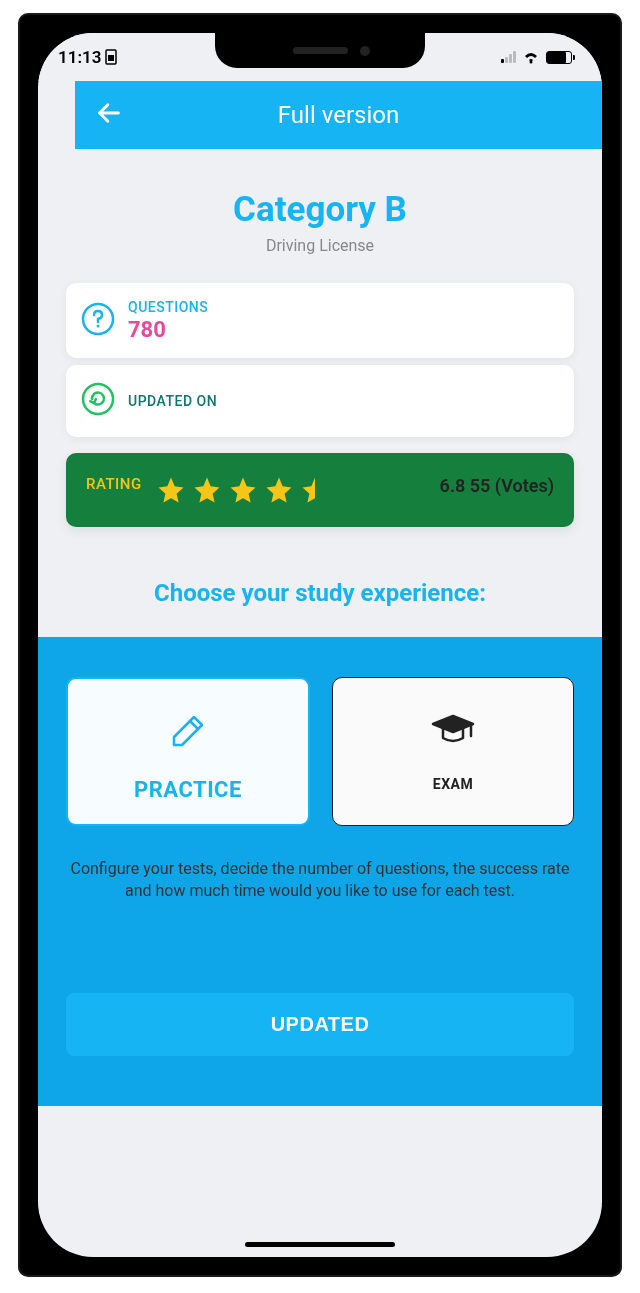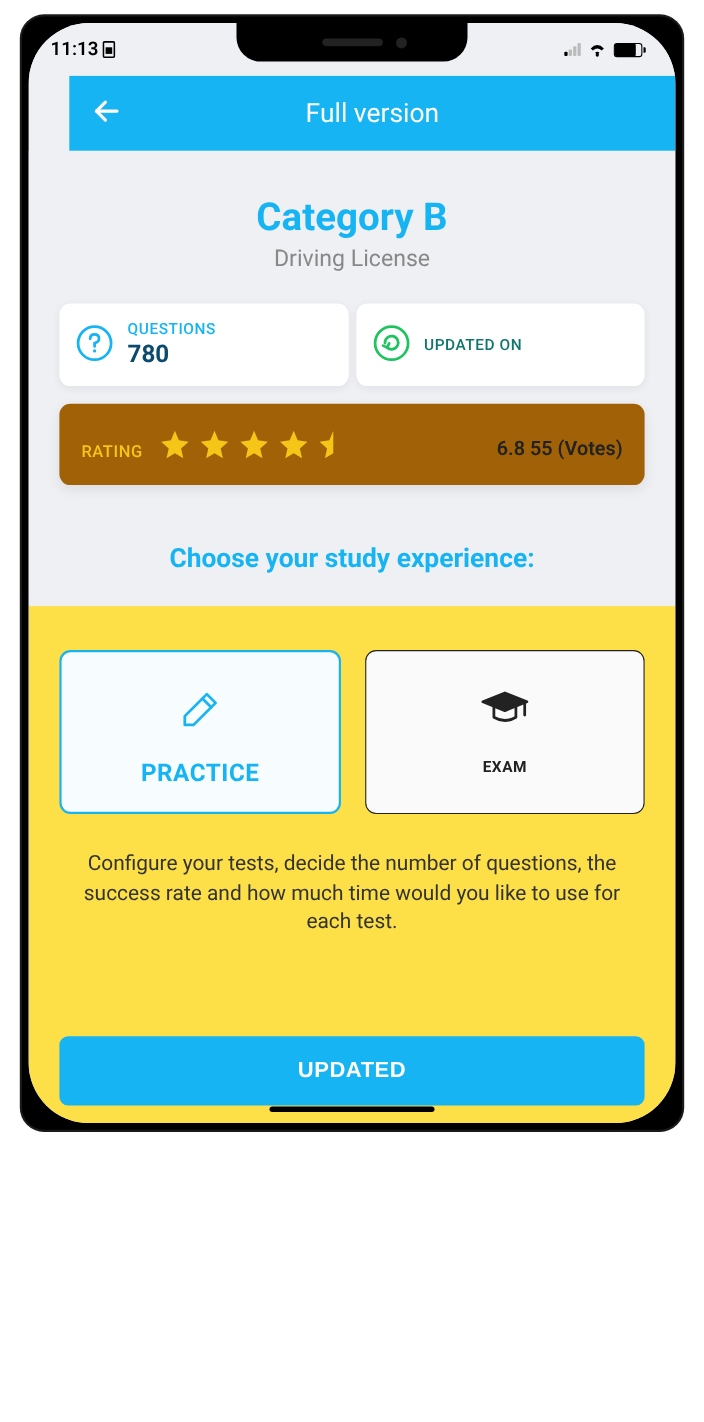--- a/index.html
+++ b/index.html
@@ -7,24 +7,24 @@
       font-family: -apple-system, BlinkMacSystemFont, 'Segoe UI', Roboto, Helvetica, Arial, sans-serif;
       background: #fff;
       display: flex;
       justify-content: center;
       align-items: flex-start;
       min-height: 1293px;
       width: 640px;
     }
     .phone-frame {
       width: 600px;
-      height: 1012px;
+      height: 1260px;
       background: #000;
-      border-radius: 20px;
-      padding: 6px;
+      border-radius: 8px;
+      padding: 18px;
       position: relative;
       margin-top: 15px;
       box-shadow: 0 0 0 2px #1a1a1a;
     }
     .screen {
       width: 100%;
       height: 100%;
       background: #EEF0F4;
       border-radius: 55px;
       overflow: hidden;
@@ -112,28 +112,29 @@
       text-align: center;
     }
     .category-title {
       color: #16B4F2;
       font-size: 35px;
       font-weight: 700;
       margin-bottom: 6px;
     }
     .category-subtitle {
       color: #888;
-      font-size: 21px;
+      font-size: 16px;
       font-weight: 400;
       margin-bottom: 28px;
     }
     .stats-row {
       display: flex;
       gap: 7px;
       margin-bottom: 16px;
+      flex-direction: column;
     }
     .stat-card {
       flex: 1;
       background: #fff;
       border-radius: 10px;
       padding: 16px 14px;
       display: flex;
       align-items: center;
       gap: 12px;
       box-shadow: 0 2px 8px rgba(0,0,0,0.06);
@@ -144,29 +145,29 @@
       font-size: 14px;
       font-weight: 500;
       letter-spacing: 0.5px;
     }
     .stat-value {
       font-size: 22px;
       font-weight: 700;
       margin-top: 2px;
     }
     .questions .stat-label { color: #16B4F2; }
-    .questions .stat-value { color: #0c4a6e; }
+    .questions .stat-value { color: #ec4899; }
     .updated .stat-label { color: #0f766e; }
     .updated .stat-value { color: #1FC461; }
     .rating-card {
-      background: #a16207;
+      background: #15803d;
       border-radius: 10px;
       padding: 22px 20px;
       display: flex;
-      align-items: flex-end;
+      align-items: flex-start;
       gap: 14px;
       box-shadow: 0 4px 12px rgba(0,0,0,0.08);
       margin-bottom: 52px;
     }
     .rating-label {
       color: #F5C518;
       font-size: 15px;
       font-weight: 500;
       letter-spacing: 0.5px;
     }
@@ -177,21 +178,21 @@
       font-weight: 600;
       margin-left: auto;
     }
     .choose-text {
       color: #16B4F2;
       font-size: 24px;
       font-weight: 700;
       margin-top: 40px;
     }
     .content-bottom {
-      background: #fde047;
+      background: #0ea5e9;
       padding: 40px 28px 50px;
     }
     .mode-row {
       display: flex;
       gap: 22px;
       margin-bottom: 32px;
     }
     .mode-card {
       flex: 1;
       border-radius: 10px;
@@ -217,21 +218,21 @@
       letter-spacing: 0.5px;
     }
     .mode-label-exam {
       color: #222;
       font-size: 14px;
       font-weight: 700;
       letter-spacing: 0.5px;
     }
     .description {
       color: #333;
-      font-size: 19px;
+      font-size: 16px;
       line-height: 1.4;
       text-align: center;
       margin-bottom: 90px;
     }
     .continue-btn {
       width: 100%;
       background: #16B4F2;
       color: #fff;
       border: none;
       border-radius: 8px;

